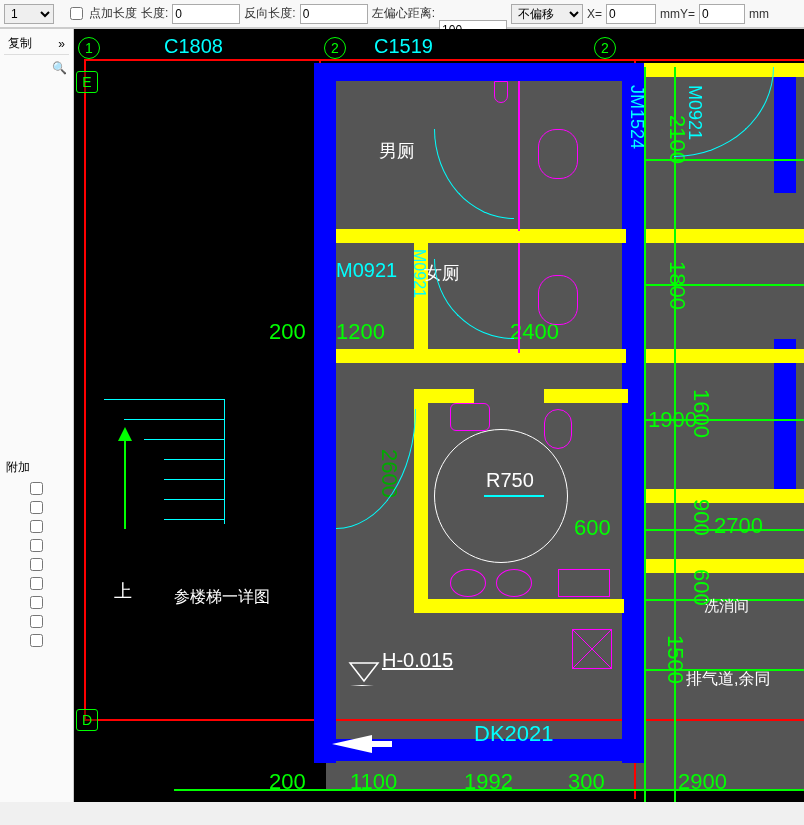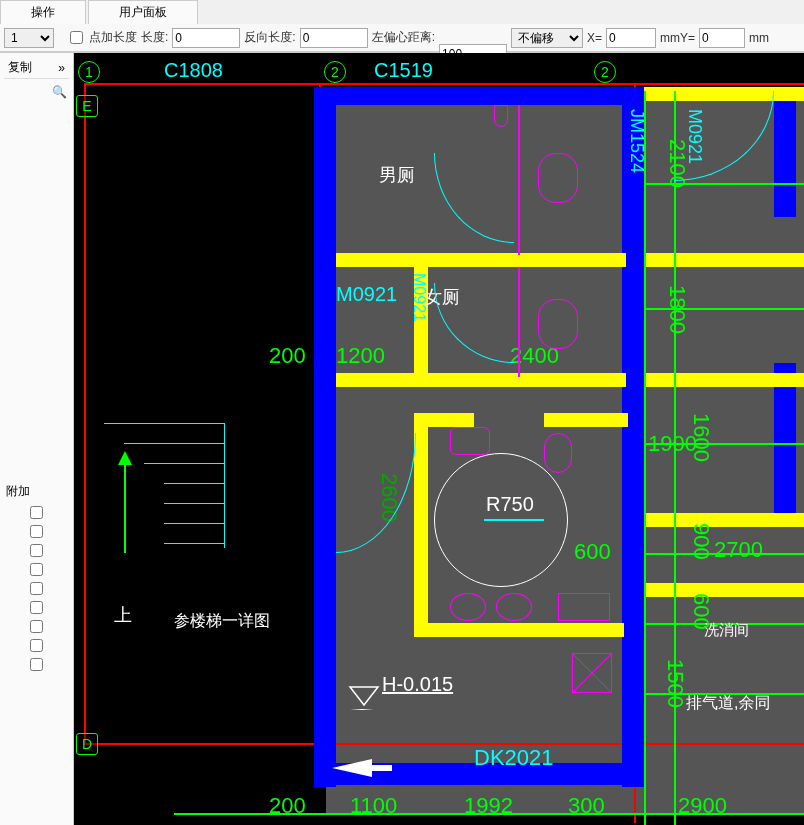--- a/index.html
+++ b/index.html
@@ -157,24 +157,20 @@
   border: 1.5px solid #00ffff;
   border-radius: 0 0 0 100%;
   border-top: none;
   border-right: none;
 }
 </style>
 </head>
 <body>
 
 <div class="toolbar">
-  <div class="tabrow">
-    <div class="tab">操作</div>
-    <div class="tab">用户面板</div>
-  </div>
   <div class="paramrow">
     <select style="width:50px"><option>1</option></select>
     <span style="width:6px"></span>
     <input type="checkbox" style="">
     <span class="lbl">点加长度</span>
     <span class="lbl">长度:</span>
     <input type="text" style="width: 68px;" value="0">
     <span class="lbl">反向长度:</span>
     <input type="text" style="width: 68px;" value="0">
     <span class="lbl">左偏心距离:</span>

